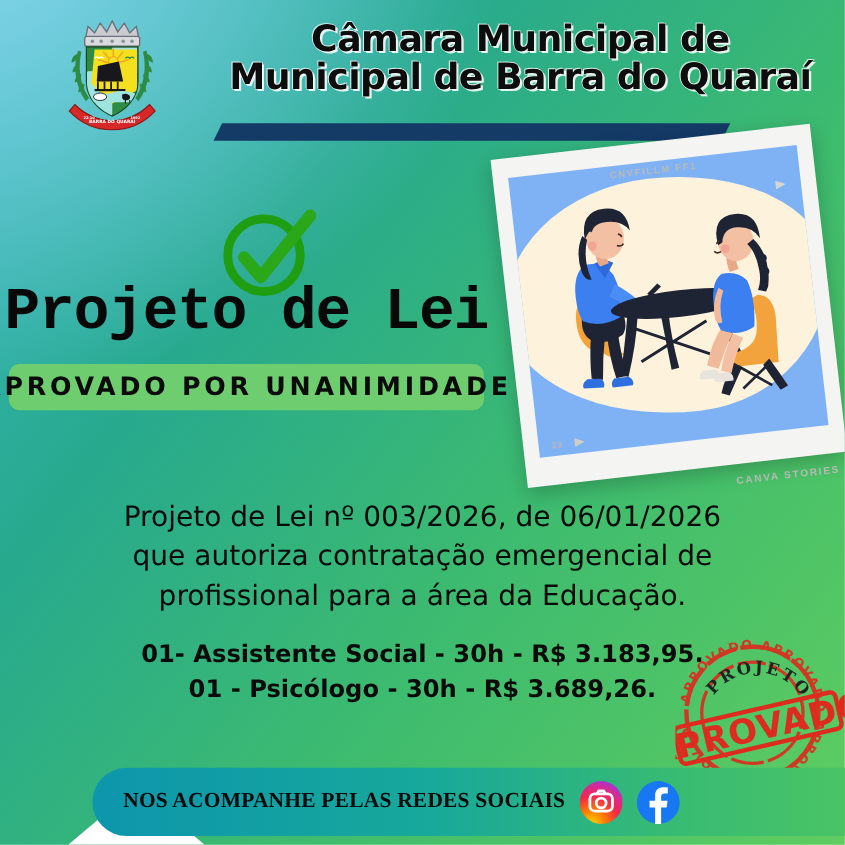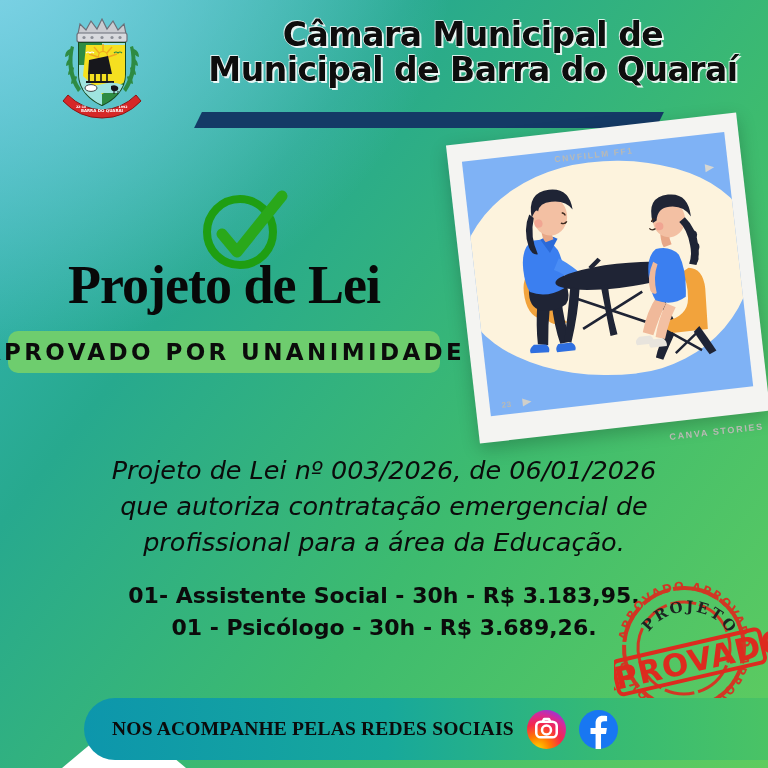--- a/index.html
+++ b/index.html
@@ -78,21 +78,21 @@
     position:absolute; right:8px; bottom:-20px;
     font-size:9px; letter-spacing:1.7px; color:#b9b9b4; font-weight:bold;
   }
 
   
   #check-icon { position:absolute; left:196px; top:182px; width:96px; height:96px; }
 
   #projeto-title {
     position:absolute; left:0; top:258px; width:448px;
     text-align:center;
-    font-family:Liberation Serif, serif;
+    font-family:Liberation Mono, monospace;
     font-weight:bold;
     font-size:54px;
     color:#080808;
     letter-spacing:-1px;
     line-height:1;
   }
 
   #aprovado-badge {
     position:absolute; left:8px; top:331px; width:432px; height:42px;
     background:#6ECD6E;
@@ -109,21 +109,20 @@
   }
 
   
   #body-text { position:absolute; left:0; top:452px; width:768px; text-align:center; }
   .body-line {
     font-family:"DejaVu Sans", sans-serif;
     font-size:25.5px;
     color:#0b0b0b;
     line-height:1.42;
     white-space:nowrap;
-    font-style:italic;
   }
   #items-block { position:absolute; left:0; top:580px; width:768px; text-align:center; }
   .item-line {
     font-family:"DejaVu Sans", sans-serif;
     font-weight:bold;
     font-size:22px;
     color:#0b0b0b;
     line-height:1.45;
     white-space:nowrap;
   }

